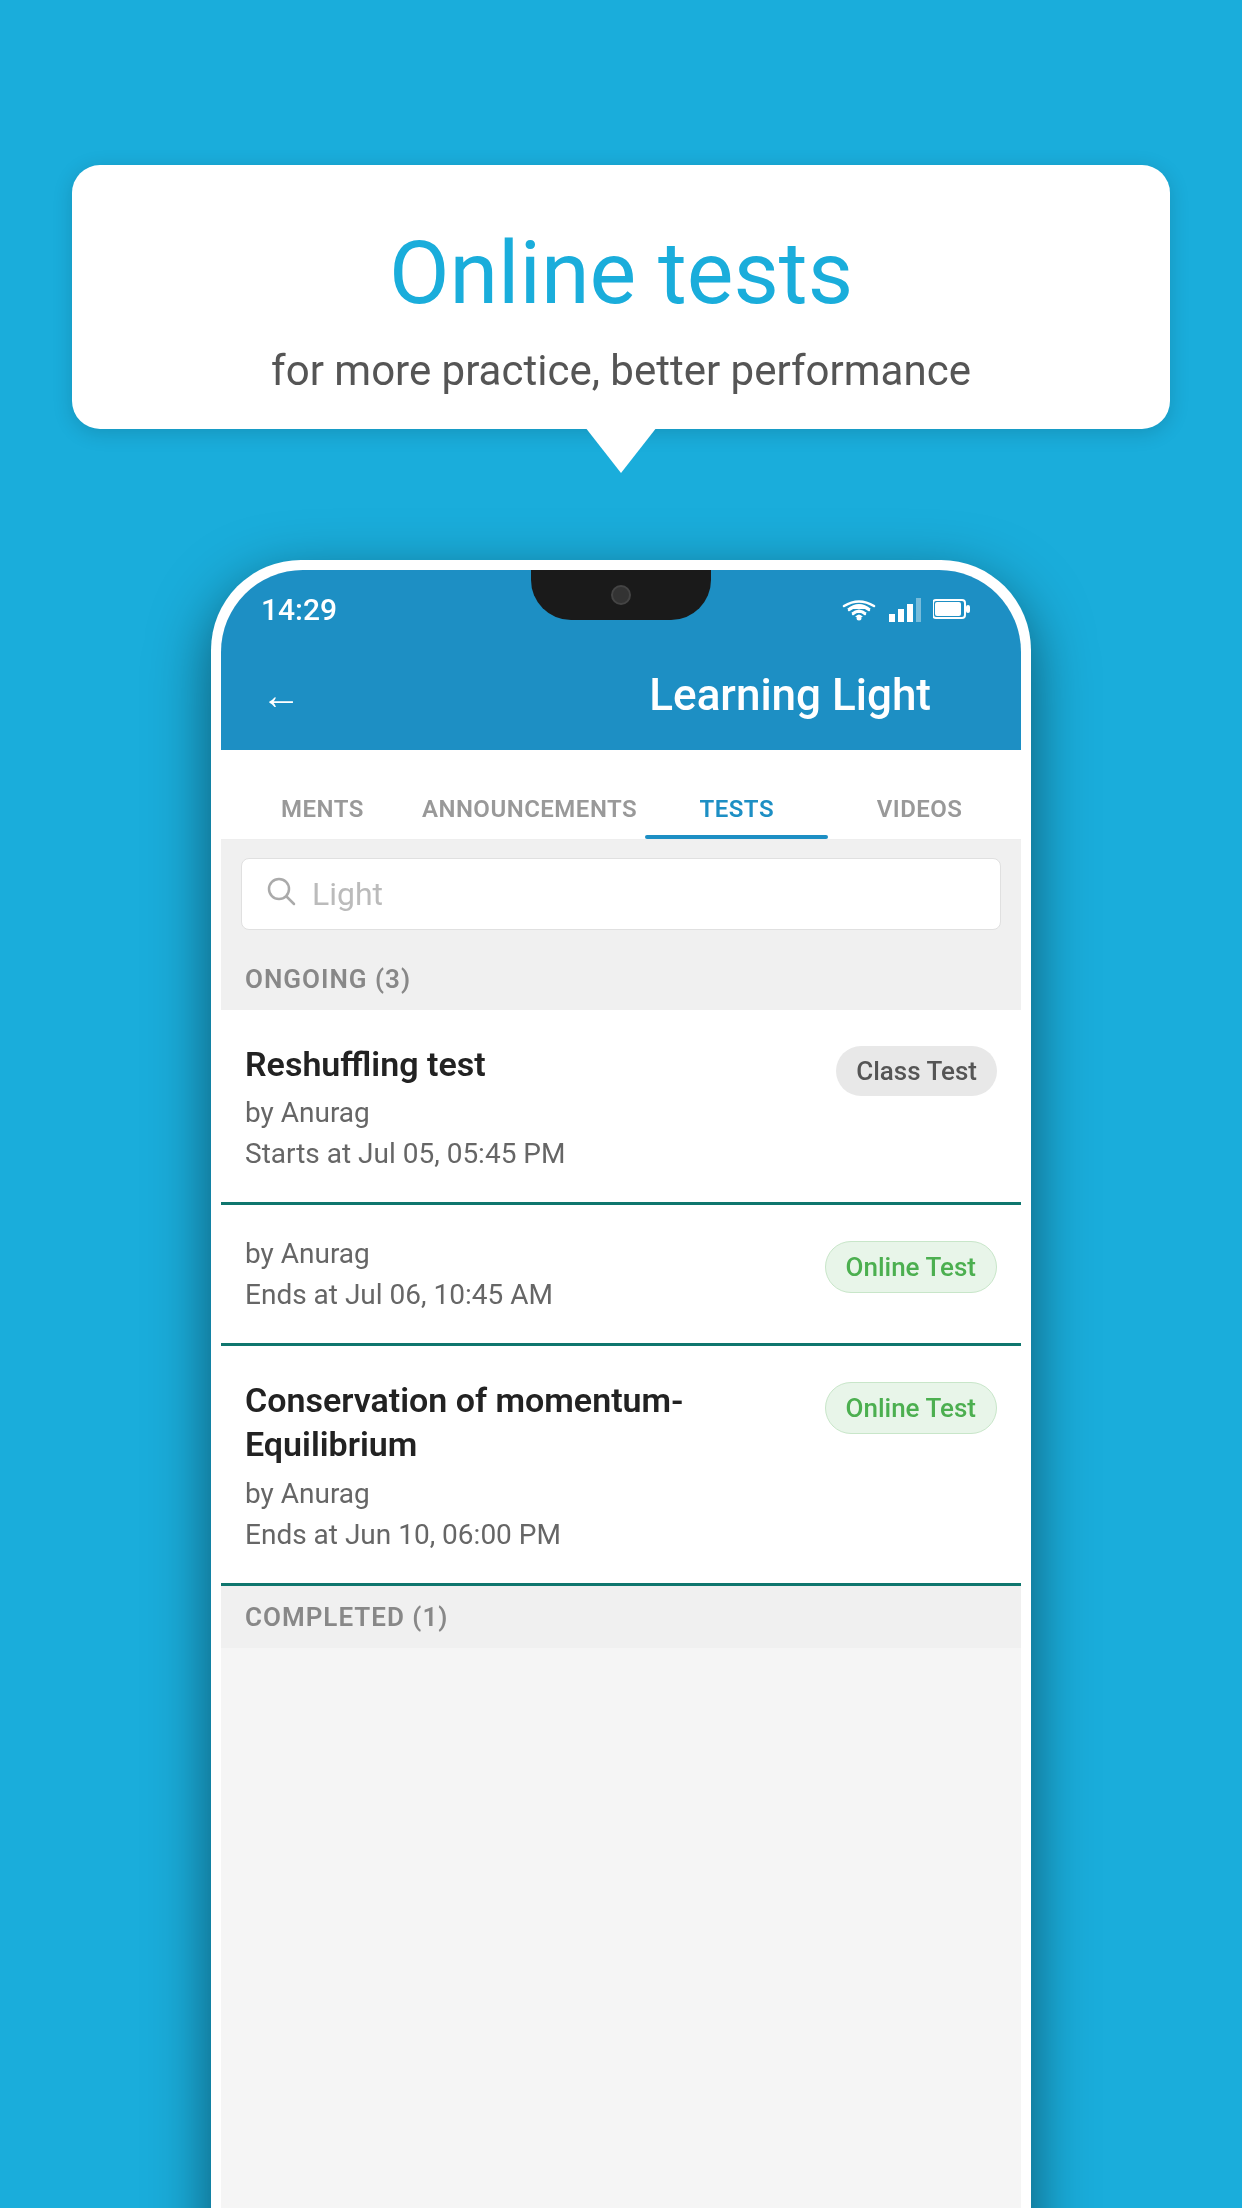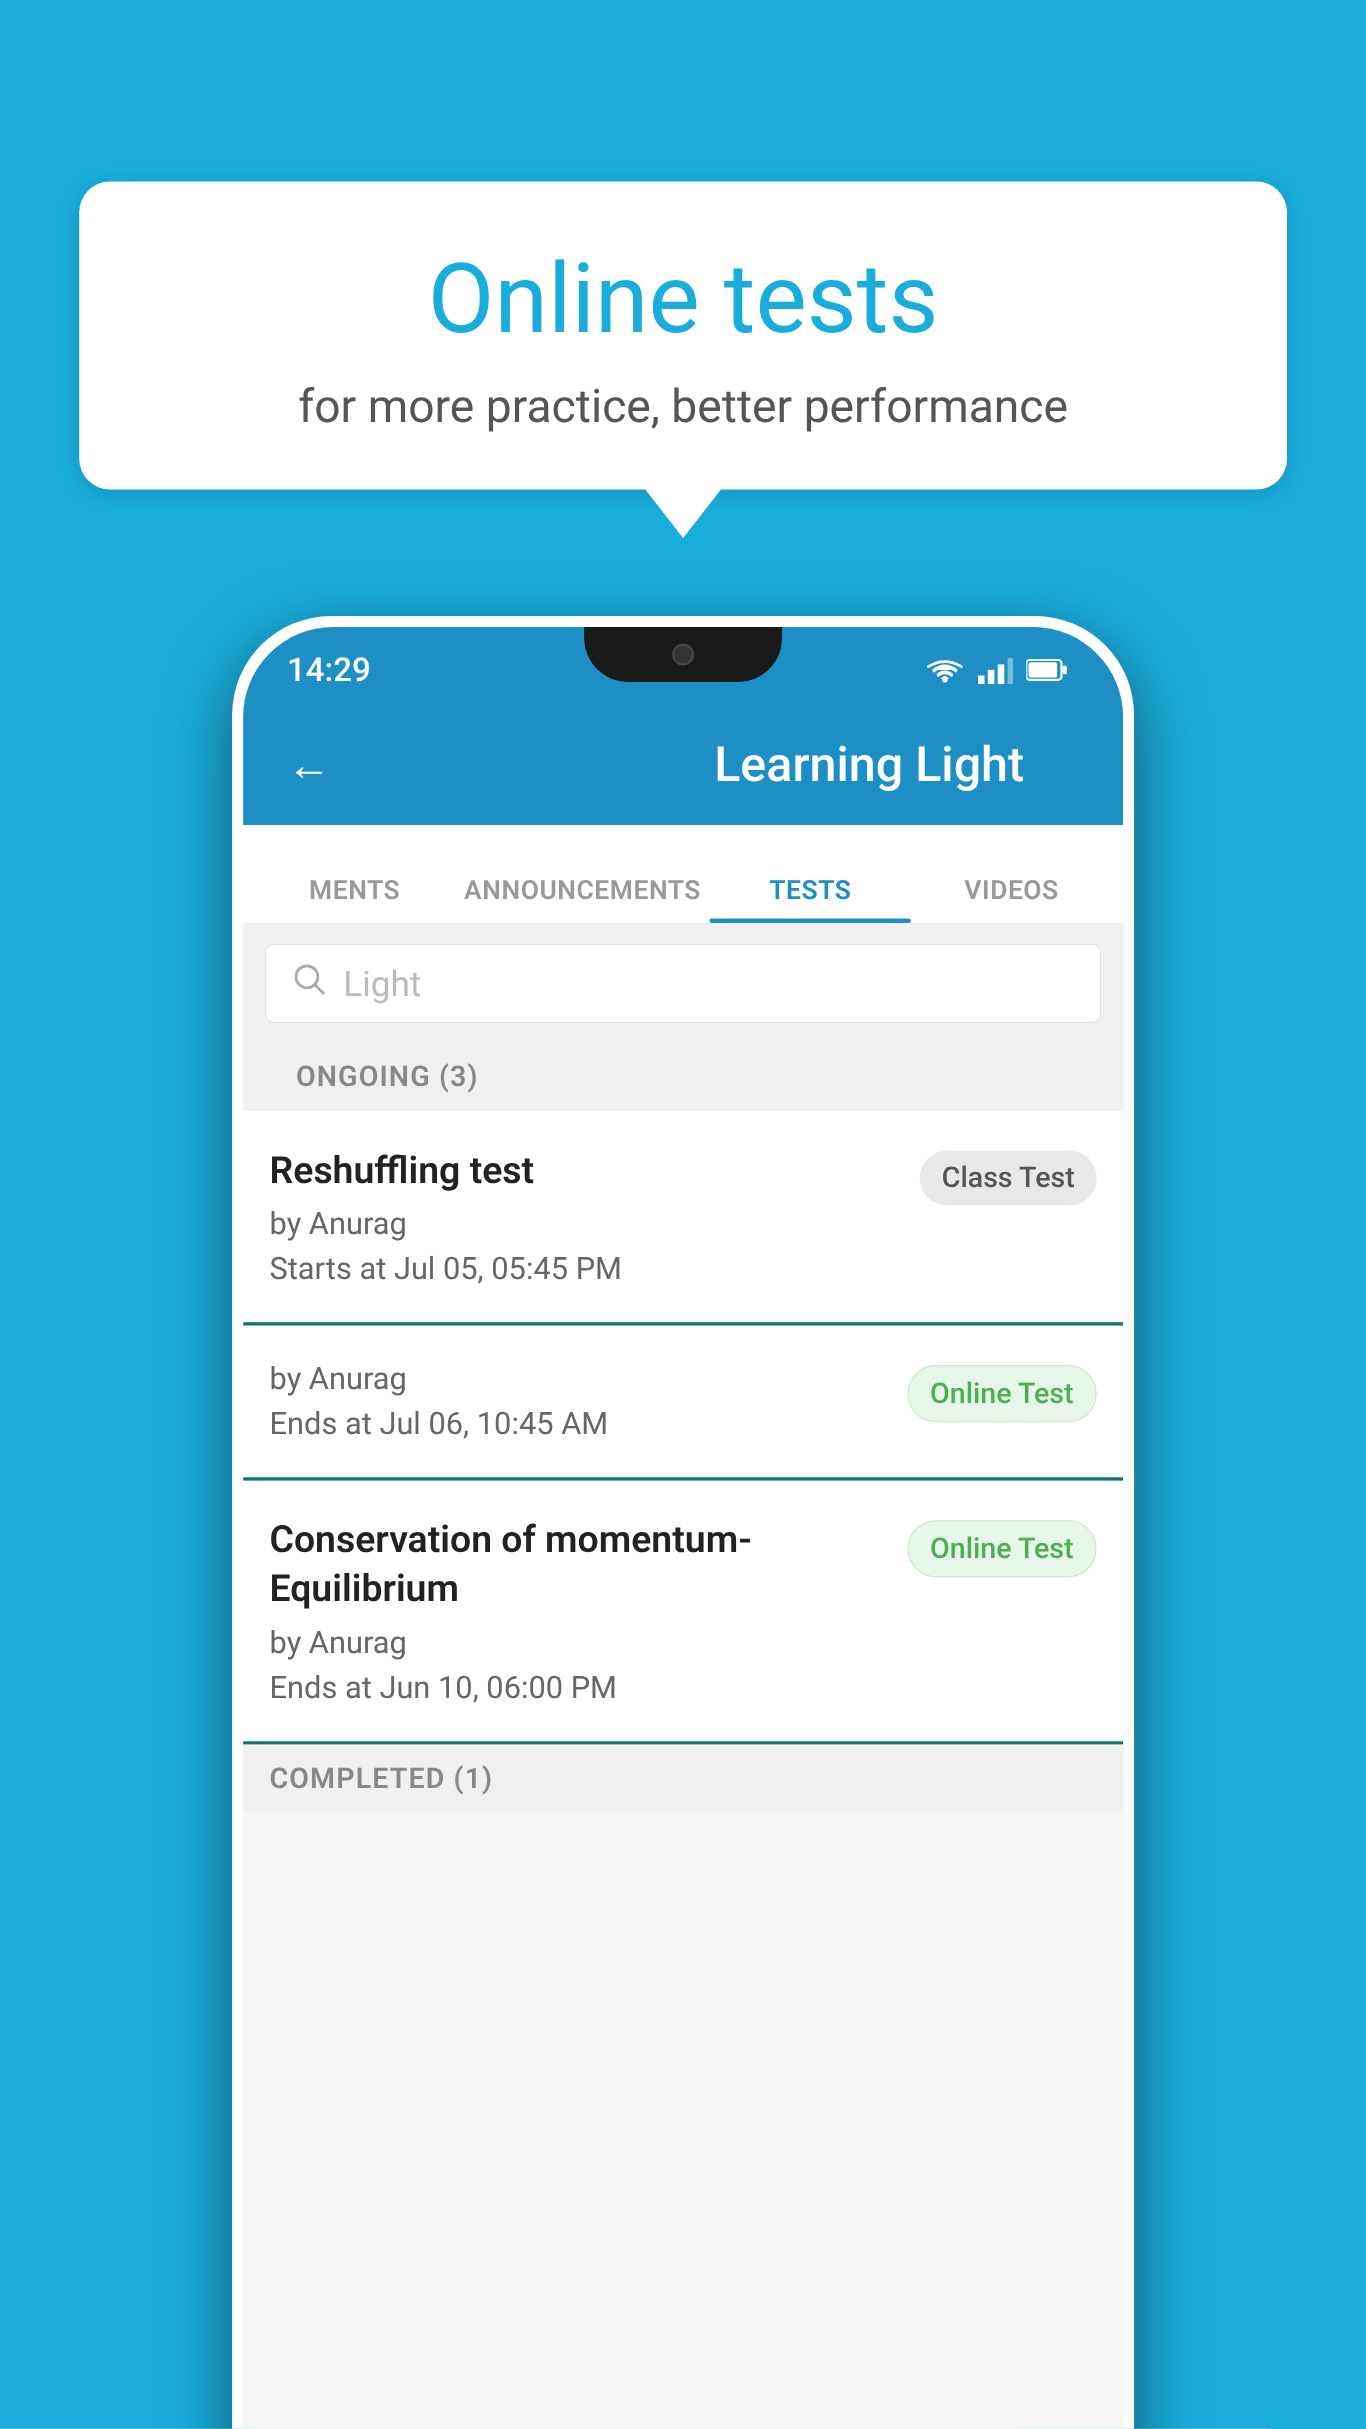--- a/index.html
+++ b/index.html
@@ -14,21 +14,21 @@
     }
 
     
     .speech-bubble {
       position: absolute;
       top: 165px;
       left: 72px;
       right: 72px;
       background: white;
       border-radius: 28px;
-      padding: 60px 50px 50px;
+      padding: 60px 50px 34px;
       text-align: center;
       box-shadow: 0 4px 20px rgba(0,0,0,0.15);
     }
 
     .speech-bubble::after {
       content: '';
       position: absolute;
       bottom: -44px;
       left: 50%;
       transform: translateX(-50%);
@@ -249,21 +249,20 @@
     .section-header {
       background: #f0f0f0;
       padding: 16px 24px;
     }
 
     .section-label {
       font-size: 26px;
       color: #888;
       font-weight: 600;
       letter-spacing: 1px;
-      margin-left: 24px;
     }
 
     
     .test-list {
       background: white;
     }
 
     .test-item {
       padding: 32px 24px;
       border-bottom: 3px solid #0f766e;

